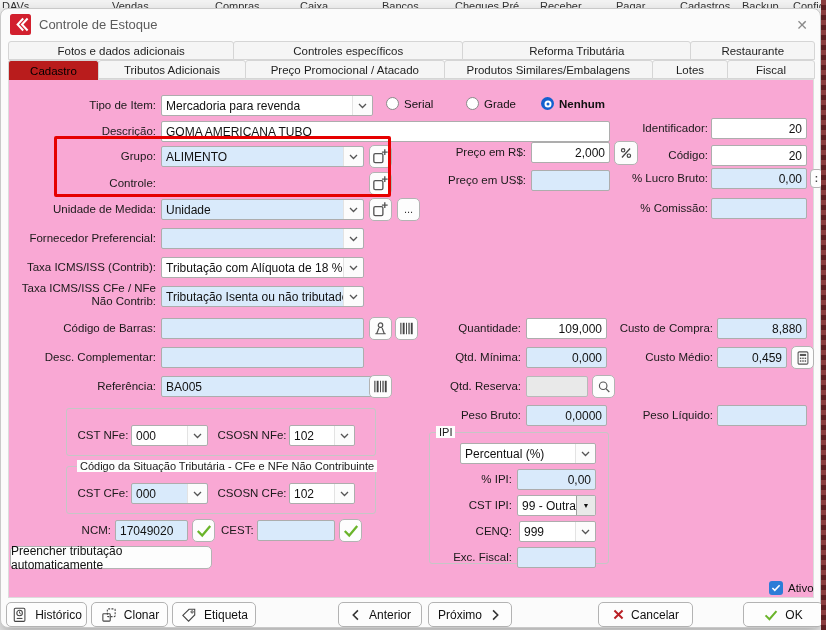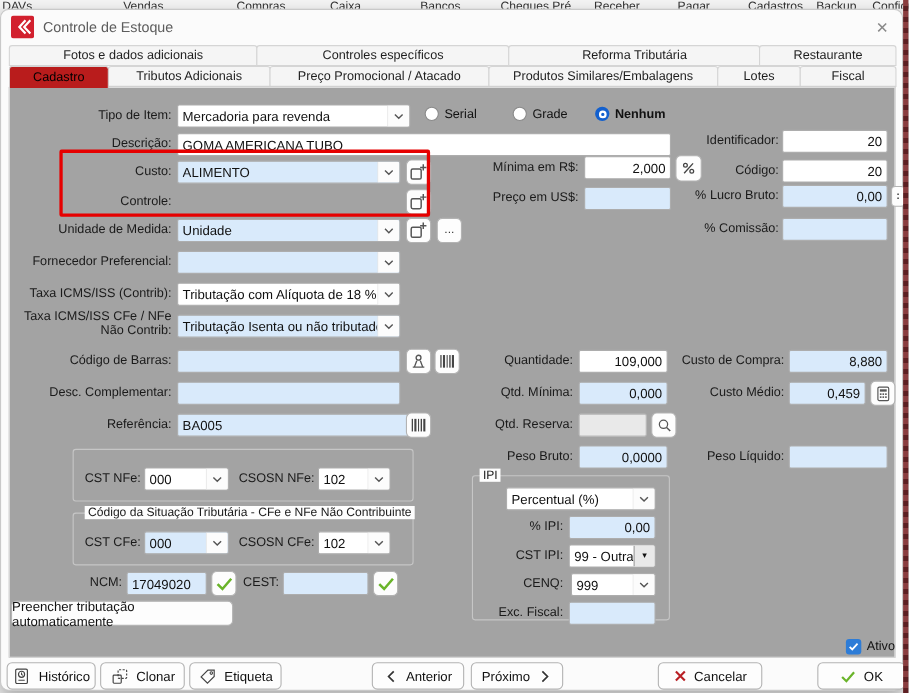--- a/index.html
+++ b/index.html
@@ -16,23 +16,23 @@
   .appicon{position:absolute;left:9px;top:5px;width:21px;height:21px}
   .wtitle{position:absolute;left:38px;top:8px;font-size:13px;color:#5c5c5c}
   .closebtn{position:absolute;left:790px;top:6px;width:22px;height:20px;display:flex;align-items:center;justify-content:center;
             color:#8a8a8a;font-size:14px;cursor:default}
   .tabs{position:absolute;left:7px;width:806px;display:flex}
   .tabs1{top:32px;height:19px}
   .tabs2{top:51px;height:19px}
   .tab{box-sizing:border-box;border:1px solid #d5d5d5;background:#f5f5f5;color:#1e1e1e;font-size:11.5px;
        display:flex;align-items:center;justify-content:center;margin-right:-1px;border-radius:3px 3px 0 0;white-space:nowrap;overflow:hidden}
   .tab.active{background:#b91c1c;border-bottom:none;height:20px;z-index:4;color:#000}
-  .panel{position:absolute;left:7px;top:70px;width:806px;height:519px;background:#a3a3a3;border:1px solid #dcdcdc;box-sizing:border-box}
+  .panel{position:absolute;left:7px;top:70px;width:806px;height:519px;background:#f9a8d4;border:1px solid #dcdcdc;box-sizing:border-box}
   .lbl{position:absolute;font-size:11.5px;color:#1a1a1a;text-align:right;line-height:13px}
-  .lbl.la{text-align:left}
+  .lbl.la{text-align:center}
   .field{position:absolute;height:21px;box-sizing:border-box;border:1px solid #adadad;border-radius:2px;background:#fff;
          font-size:12px;color:#111;display:flex;align-items:center;padding:0 4px;overflow:hidden}
   .blue{background:#d9eafb}
   .gray{background:#e9e9e9;border-color:#b9b9b9}
   .field .val{flex:1;white-space:nowrap;overflow:hidden}
   .num .val{text-align:right}
   .combo{padding-right:0}
   .chevbox{width:19px;align-self:stretch;display:flex;align-items:center;justify-content:center;background:#fcfcfc;
            border-left:1px solid #e3e3e3;border-radius:0 2px 2px 0}
   .ddbtn{width:18px;align-self:stretch;display:flex;align-items:center;justify-content:center;background:#e9e9e9;
@@ -124,21 +124,21 @@
     <div class="radio" style="left:532px;top:17px;font-weight:bold">
       <span class="rdot on"></span>
         <span>Nenhum</span>
     </div>
 
     <div class="lbl" style="left:0;top:45px;width:147px">Descrição:</div>
     <div class="field" style="left:152px;top:41px;width:449px">
       <span class="val">GOMA AMERICANA TUBO</span>
     </div>
 
-    <div class="lbl" style="left:0;top:70px;width:147px">Custo:</div>
+    <div class="lbl" style="left:0;top:70px;width:147px">Grupo:</div>
     <div class="field combo blue" style="left:152px;top:66px;width:203px">
       <span class="val">ALIMENTO</span>
       <span class="chevbox">
           <svg width="9" height="6">
             <path d="M1 1 L4.5 4.5 L8 1" stroke="#555" stroke-width="1.3" fill="none"></path>
           </svg>
         </span>
     </div>
     <div class="ibtn" style="left:360px;top:65px">
       <svg width="21" height="21" viewBox="0 0 22 22">
@@ -309,21 +309,21 @@
 
     <div class="btn" style="left:1px;top:466px;width:202px;height:23px">
       <span>Preencher tributação automaticamente</span>
     </div>
 
     <div class="lbl" style="left:599px;top:42px;width:100px">Identificador:</div>
     <div class="field num" style="left:702px;top:38px;width:96px">
       <span class="val">20</span>
     </div>
 
-    <div class="lbl" style="left:417px;top:66px;width:100px">Mínima em R$:</div>
+    <div class="lbl" style="left:417px;top:66px;width:100px">Preço em R$:</div>
     <div class="field num" style="left:522px;top:62px;width:79px">
       <span class="val">2,000</span>
     </div>
     <div class="ibtn" style="left:605px;top:61px;width:24px;height:24px">
       <svg width="18" height="18" viewBox="0 0 20 20">
           <line x1="5.5" y1="15" x2="14.5" y2="5" stroke="#444" stroke-width="1.4"></line>
           <circle cx="6.8" cy="7" r="1.9" fill="none" stroke="#444" stroke-width="1.3"></circle>
           <circle cx="13.2" cy="13" r="1.9" fill="none" stroke="#444" stroke-width="1.3"></circle>
         </svg>
     </div>

